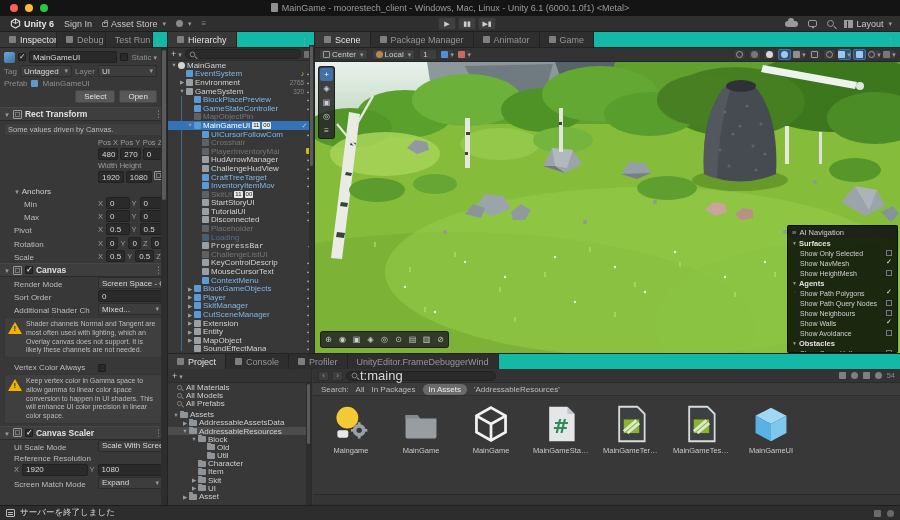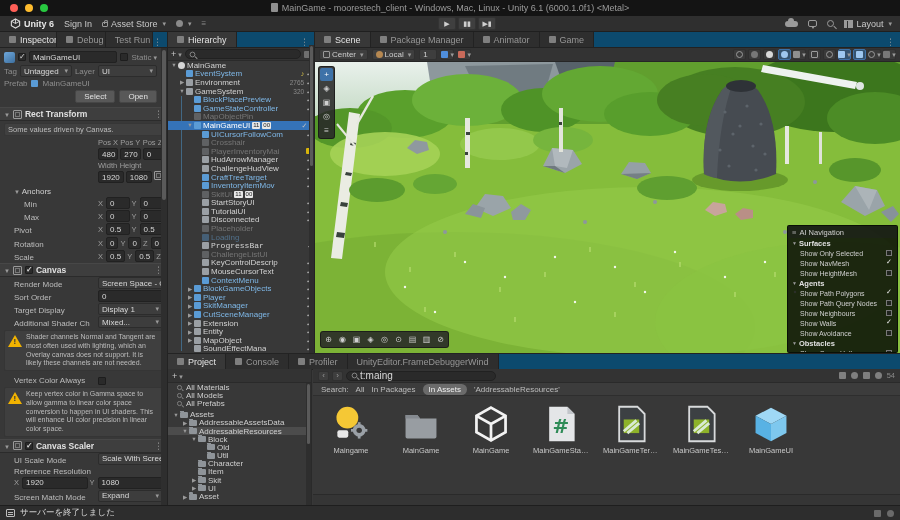--- a/index.html
+++ b/index.html
@@ -23,21 +23,21 @@
   #topbar-right{margin-left:auto;display:flex;align-items:center;gap:10px;margin-right:8px}
   .cloud{width:13px;height:6px;background:#9a9a9a;border-radius:6px;position:relative}
   .cloud::before{content:"";position:absolute;left:3px;top:-3px;width:6px;height:6px;border-radius:50%;background:#9a9a9a}
   .mag{width:7px;height:7px;border:1.4px solid #9a9a9a;border-radius:50%;position:relative}
   .mag::after{content:"";position:absolute;width:4px;height:1.4px;background:#9a9a9a;transform:rotate(45deg);right:-4px;bottom:-2px}
   .gridico{width:9px;height:8px;background:linear-gradient(#9a9a9a,#9a9a9a);border:1px solid #9a9a9a;position:relative}
   .gridico::before{content:"";position:absolute;left:2px;top:0;width:1px;height:8px;background:#2f2f2f}
   .bubble{width:9px;height:7px;border:1px solid #9a9a9a;border-radius:2px;position:relative}
   .bubble::after{content:"";position:absolute;left:2px;bottom:-3px;border-left:2px solid transparent;border-right:2px solid transparent;border-top:3px solid #9a9a9a}
   
-  .tabstrip{background:#0c4a6e;display:flex;align-items:flex-end;height:16px;border-bottom:1px solid #222}
+  .tabstrip{background:#14b8a6;display:flex;align-items:flex-end;height:16px;border-bottom:1px solid #222}
   .tab{padding:2px 9px 2px;font-size:9px;color:#969696;background:#2e2e2e;border-right:1px solid #222;display:flex;align-items:center;gap:4px;height:15px;white-space:nowrap;overflow:hidden}
   .tab.active{background:#383838;color:#e4e4e4}
   .tab .tico{width:7px;height:7px;background:#7f7f7f;border-radius:1px;flex:none}
   .strip-r{margin-left:auto;display:flex;align-items:center;gap:5px;padding-right:5px;color:#8a8a8a}
   .dots::after{content:"⋮";font-size:9px;color:#9a9a9a}
   
   #inspector{left:0;top:32px;width:168px;height:473px;background:#383838;border-right:1px solid #232323;overflow:hidden}
   #insp-scroll{position:absolute;right:0;top:16px;width:6px;bottom:0;background:#2e2e2e}
   #insp-thumb{position:absolute;left:1px;top:2px;width:4px;height:150px;background:#5a5a5a;border-radius:2px}
   .ih{padding:3px 10px 2px 4px}
@@ -127,21 +127,21 @@
   #p-lscroll{position:absolute;right:0;top:14px;width:5px;bottom:0;background:#2e2e2e}
   #p-lthumb{position:absolute;left:1px;top:1px;width:3px;height:60px;background:#5a5a5a;border-radius:2px}
   .p-row{display:flex;align-items:center;height:8.2px;font-size:8px;color:#cfcfcf;white-space:nowrap;overflow:hidden}
   .p-row.sel{background:#4c4c4c}
   .p-arr{width:8px;flex:none;font-size:5.5px;color:#9a9a9a;text-align:center}
   .foldero{width:8px;height:6px;background:#8f9499;border-radius:1px;position:relative;flex:none;margin-right:2px}
   .foldero::before{content:"";position:absolute;left:0;top:-2px;width:4px;height:2px;background:#8f9499;border-radius:1px 1px 0 0}
   #p-right{position:absolute;left:145px;right:0;top:0;bottom:0}
   #p-right-tb{height:14px;background:#333;border-bottom:1px solid #2a2a2a;display:flex;align-items:center;gap:3px;padding:0 5px}
   .navb{width:11px;height:10px;background:#3e3e3e;border:1px solid #303030;border-radius:2px;color:#9a9a9a;font-size:8px;display:flex;align-items:center;justify-content:center}
-  #p-search{width:150px;height:10px;background:#2a2a2a;border:1px solid #212121;border-radius:5px;display:flex;align-items:center;gap:2px;padding:0 4px;font-size:10px;color:#d8d8d8}
+  #p-search{width:150px;height:10px;background:#2a2a2a;border:1px solid #212121;border-radius:5px;display:flex;align-items:center;gap:2px;padding:0 4px;font-size:13px;color:#d8d8d8}
   #ptb-right{margin-left:auto;display:flex;align-items:center;gap:5px;color:#8a8a8a;font-size:7.5px}
   .mini{width:7px;height:7px;background:#7f7f7f;border-radius:1px}
   .mini.c{border-radius:50%}
   #p-searchrow{height:13px;background:#3c3c3c;border-bottom:1px solid #2e2e2e;display:flex;align-items:center;gap:7px;padding:0 8px;font-size:8px;color:#bdbdbd}
   .chip{background:#6b6b6b;color:#f0f0f0;border-radius:6px;padding:0 6px;line-height:11px}
   #p-grid{display:flex;gap:18px;padding:8px 0 0 12px}
   .acell{width:52px;display:flex;flex-direction:column;align-items:center;gap:2px}
   .acell svg{width:40px;height:40px}
   .albl{font-size:7.5px;color:#c8c8c8;max-width:56px;overflow:hidden;text-overflow:ellipsis;white-space:nowrap}
   #p-footer{position:absolute;left:0;right:0;bottom:0;height:11px;background:#353535;border-top:1px solid #2a2a2a}
@@ -361,24 +361,20 @@
         <span class="dots"></span>
       </span>
   </div>
   <div class="frow">
       <span class="flbl">Render Mode</span>
       <div class="dd" style="flex:1">Screen Space - Overlay</div>
     </div>
   <div class="frow">
       <span class="flbl">Sort Order</span>
       <div class="inp" style="flex:1">0</div>
-    </div>
-  <div class="frow">
-      <span class="flbl">Target Display</span>
-      <div class="dd" style="flex:1">Display 1</div>
     </div>
   <div class="frow">
       <span class="flbl">Additional Shader Ch</span>
       <div class="dd" style="flex:1">Mixed...</div>
     </div>
   <div class="warnbox">
       <span class="tri"></span>
       <span class="warntext">Shader channels Normal and Tangent are most often used with lighting, which an Overlay canvas does not support. It is likely these channels are not needed.</span>
     </div>
   <div class="frow">

